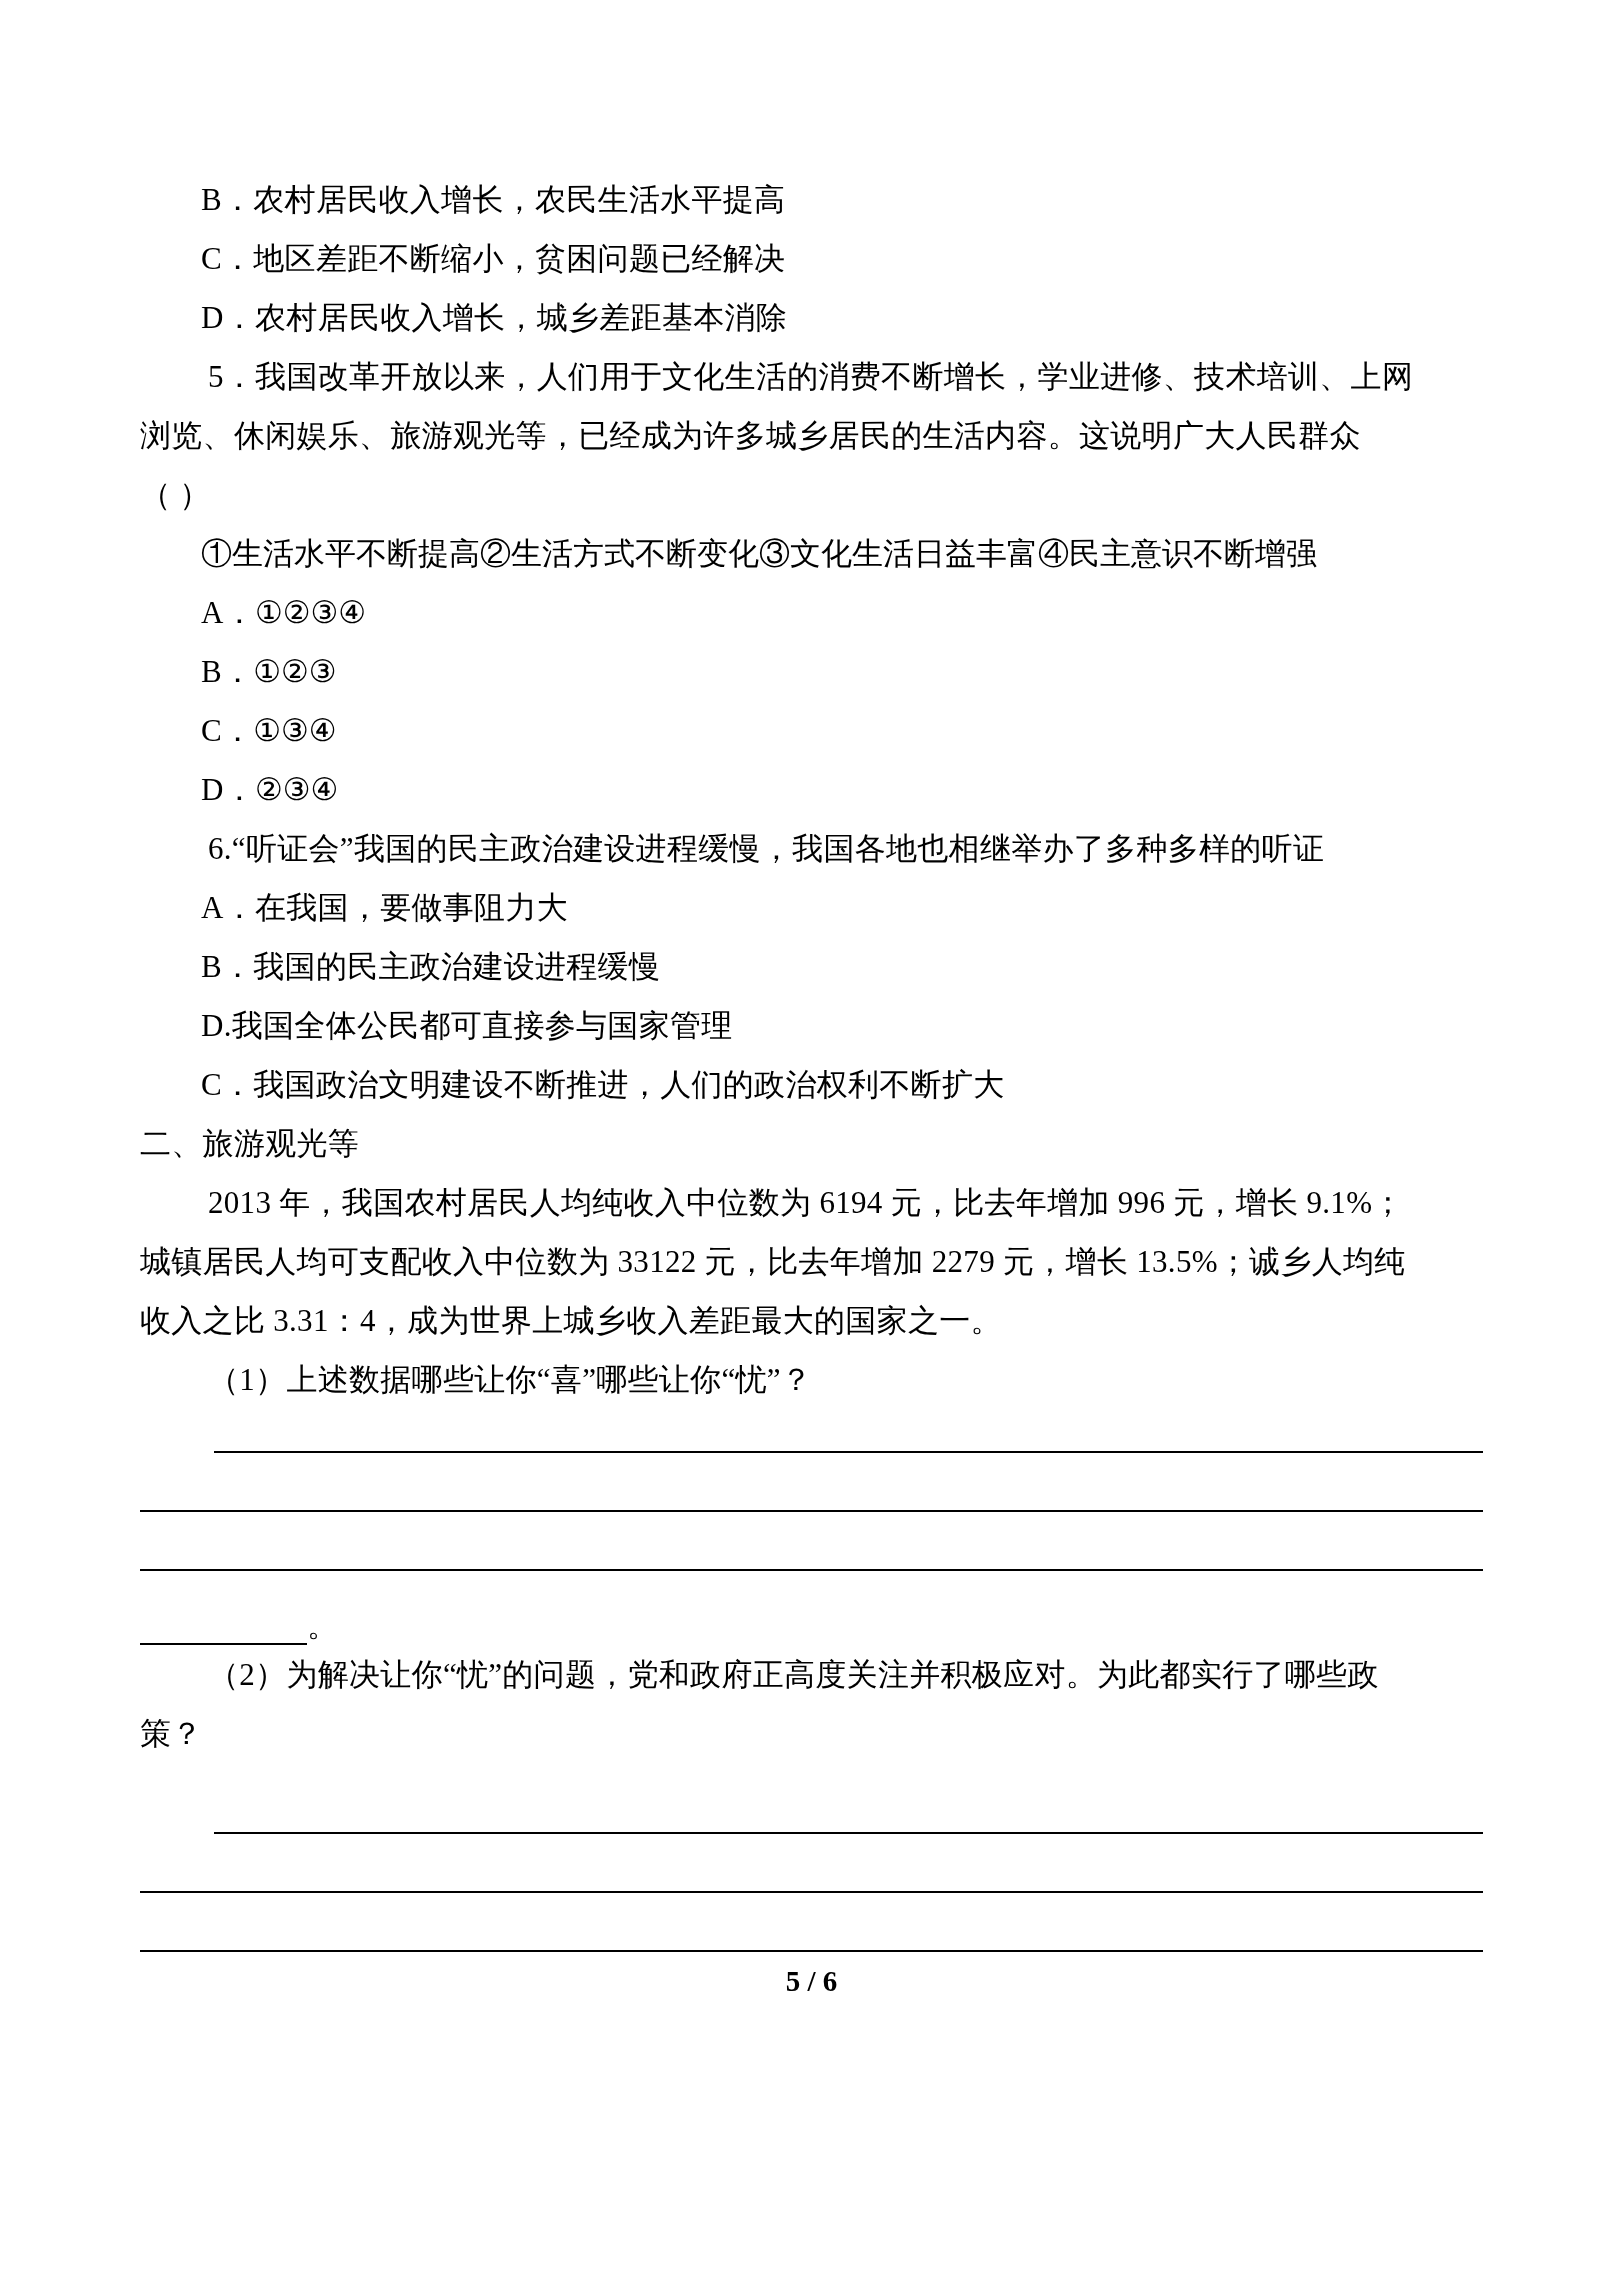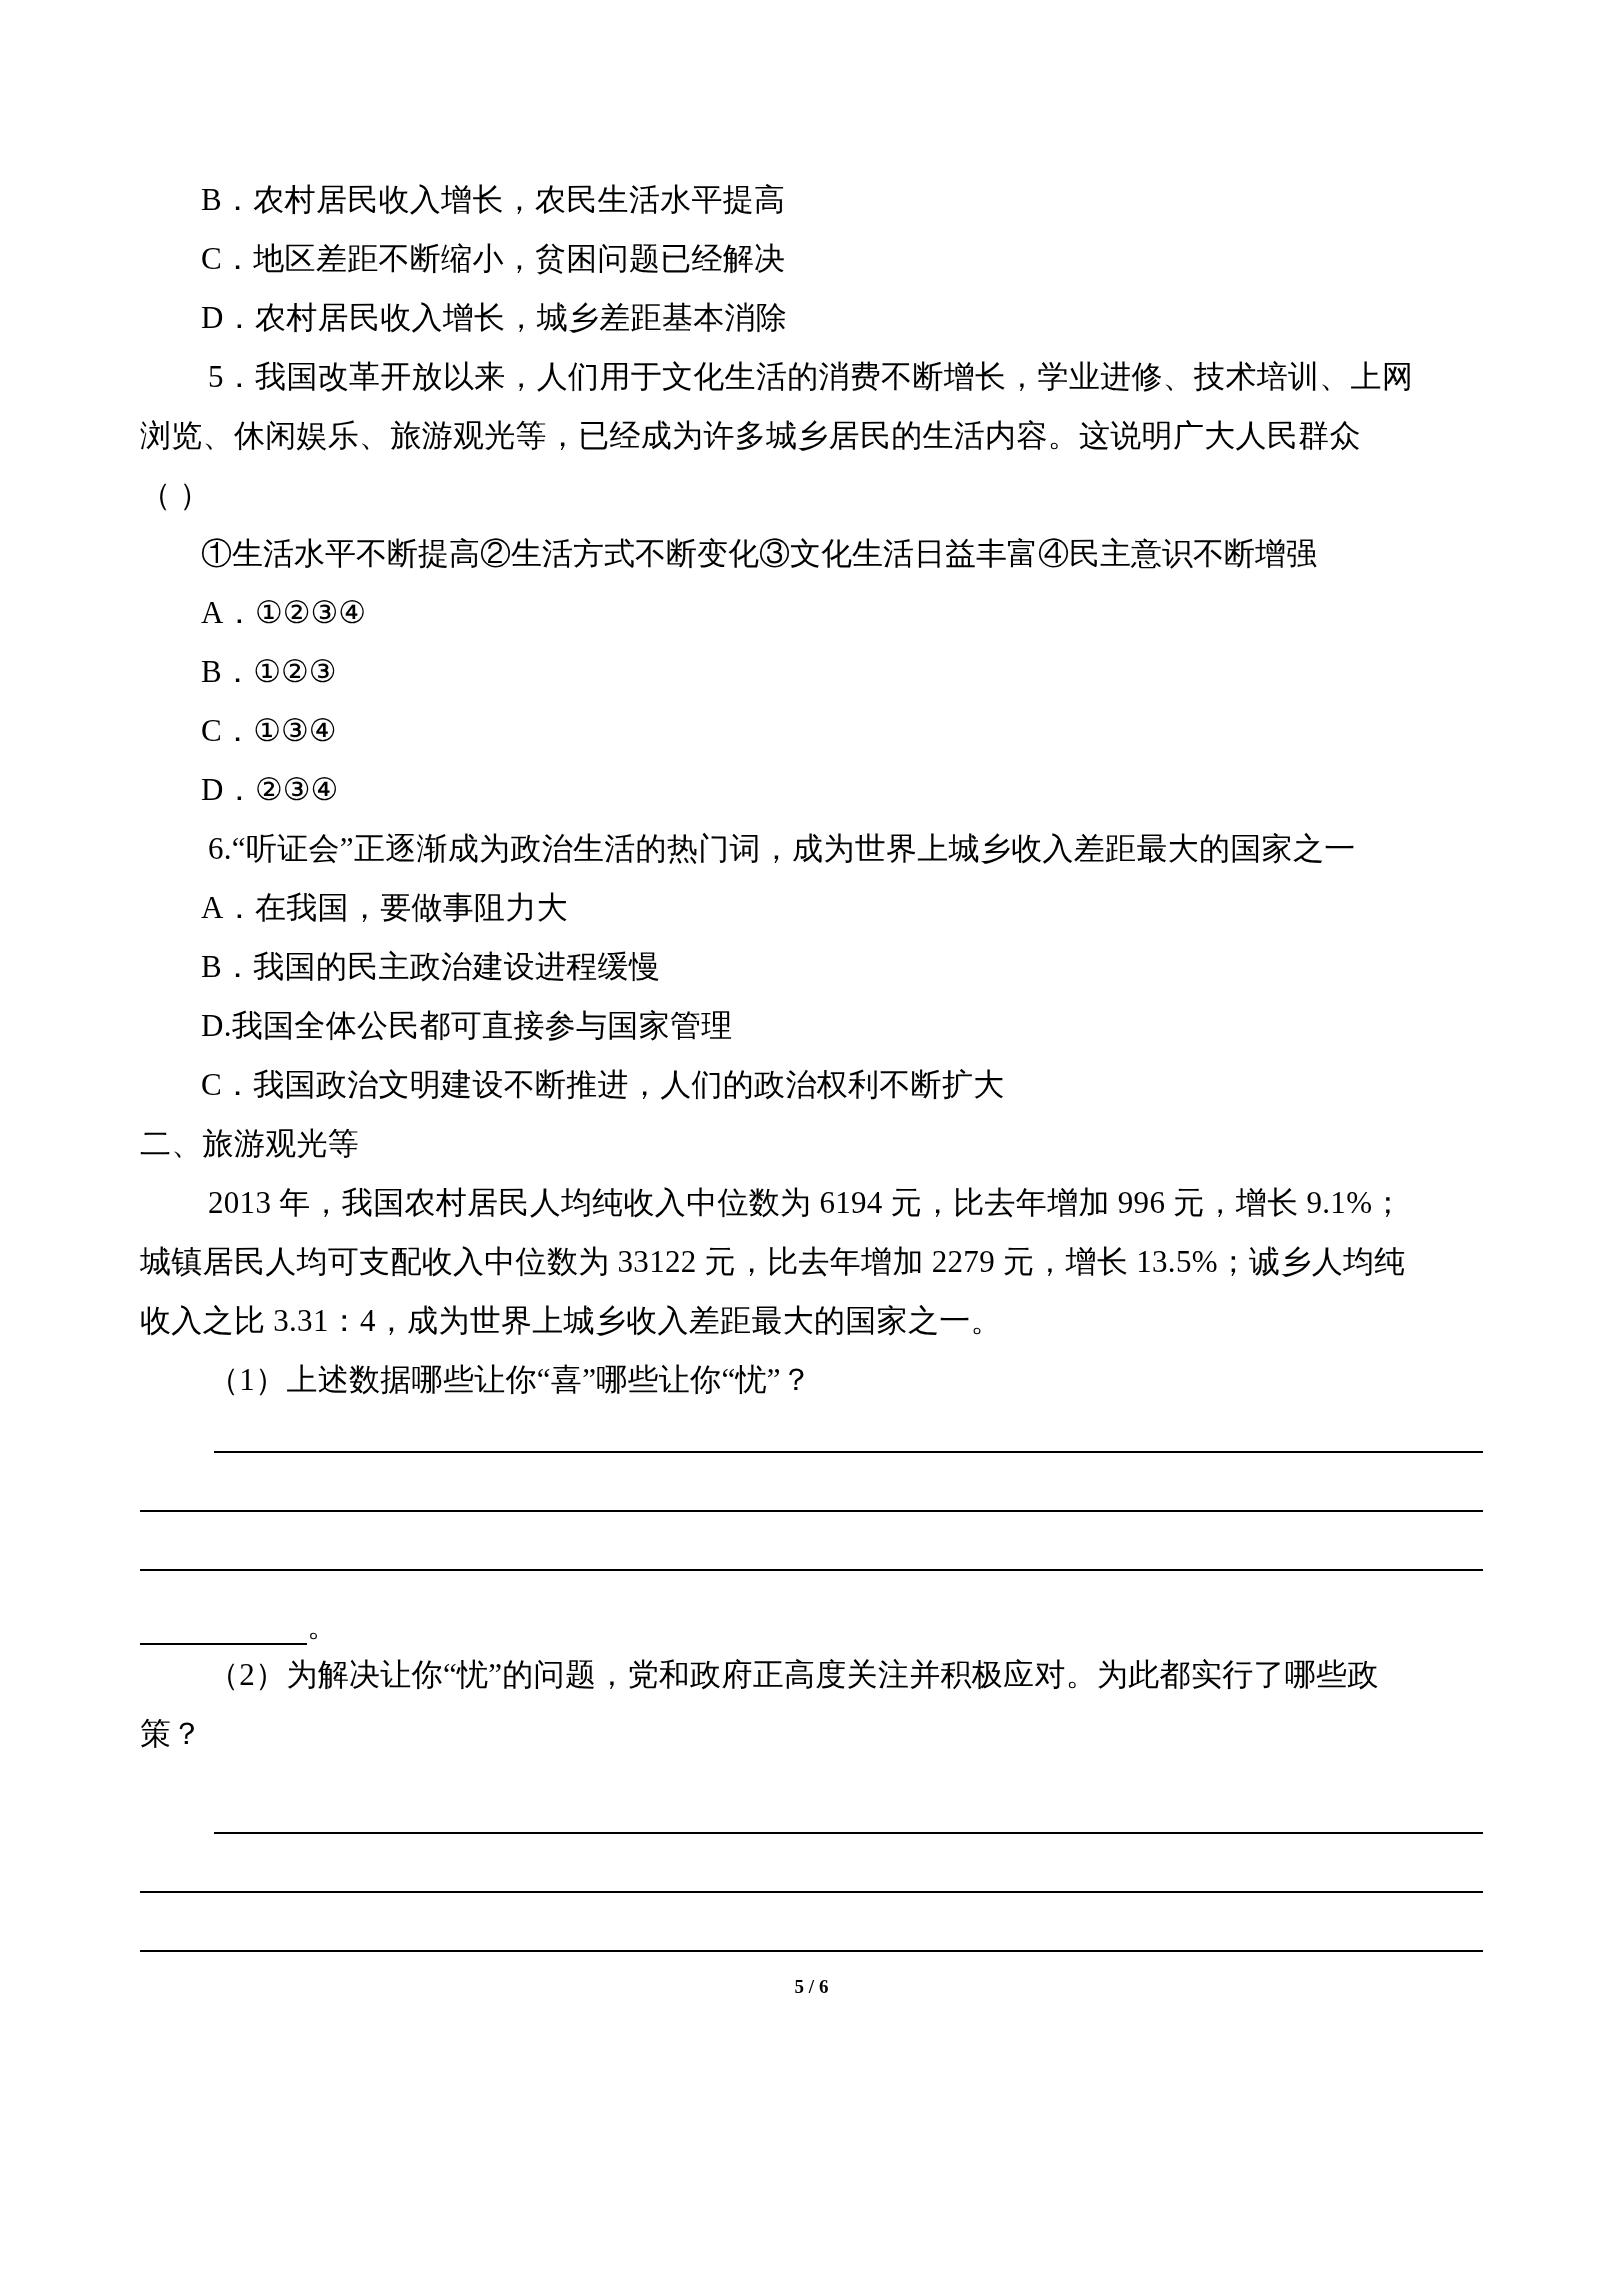--- a/index.html
+++ b/index.html
@@ -77,21 +77,21 @@
     line-height: 38px;
   }
   .spacer-md { height: 27px; }
   
   .footer {
     position: absolute;
     left: 0;
     right: 0;
     bottom: 130px;
     text-align: center;
-    font-size: 19px;
+    font-size: 29px;
     font-weight: bold;
     font-family: "Liberation Serif", "DejaVu Serif", serif;
   }
 </style>
 </head>
 <body>
 
 <div class="page">
   <div class="content">
 
@@ -118,21 +118,21 @@
       <span class="opt-letter">B．</span><span class="circled">①②③</span>
     </div>
     <div class="line indent1">
       <span class="opt-letter">C．</span><span class="circled">①③④</span>
     </div>
     <div class="line indent1">
       <span class="opt-letter">D．</span><span class="circled">②③④</span>
     </div>
 
     <div class="line indent2">
-      <span class="qnum">6.</span><span>“听证会”正逐渐成为政治生活的热门词，成为世界上城乡收入差距最大的国家之一</span>
+      <span class="qnum">6.</span><span>“听证会”我国的民主政治建设进程缓慢，我国各地也相继举办了多种多样的听证</span>
     </div>
     <div class="line indent1">
       <span class="opt-letter">A．</span><span>在我国，要做事阻力大</span>
     </div>
     <div class="line indent1">
       <span class="opt-letter">B．</span><span>我国的民主政治建设进程缓慢</span>
     </div>
     <div class="line indent1">
       <span class="opt-letter">D.</span><span>我国全体公民都可直接参与国家管理</span>
     </div>

